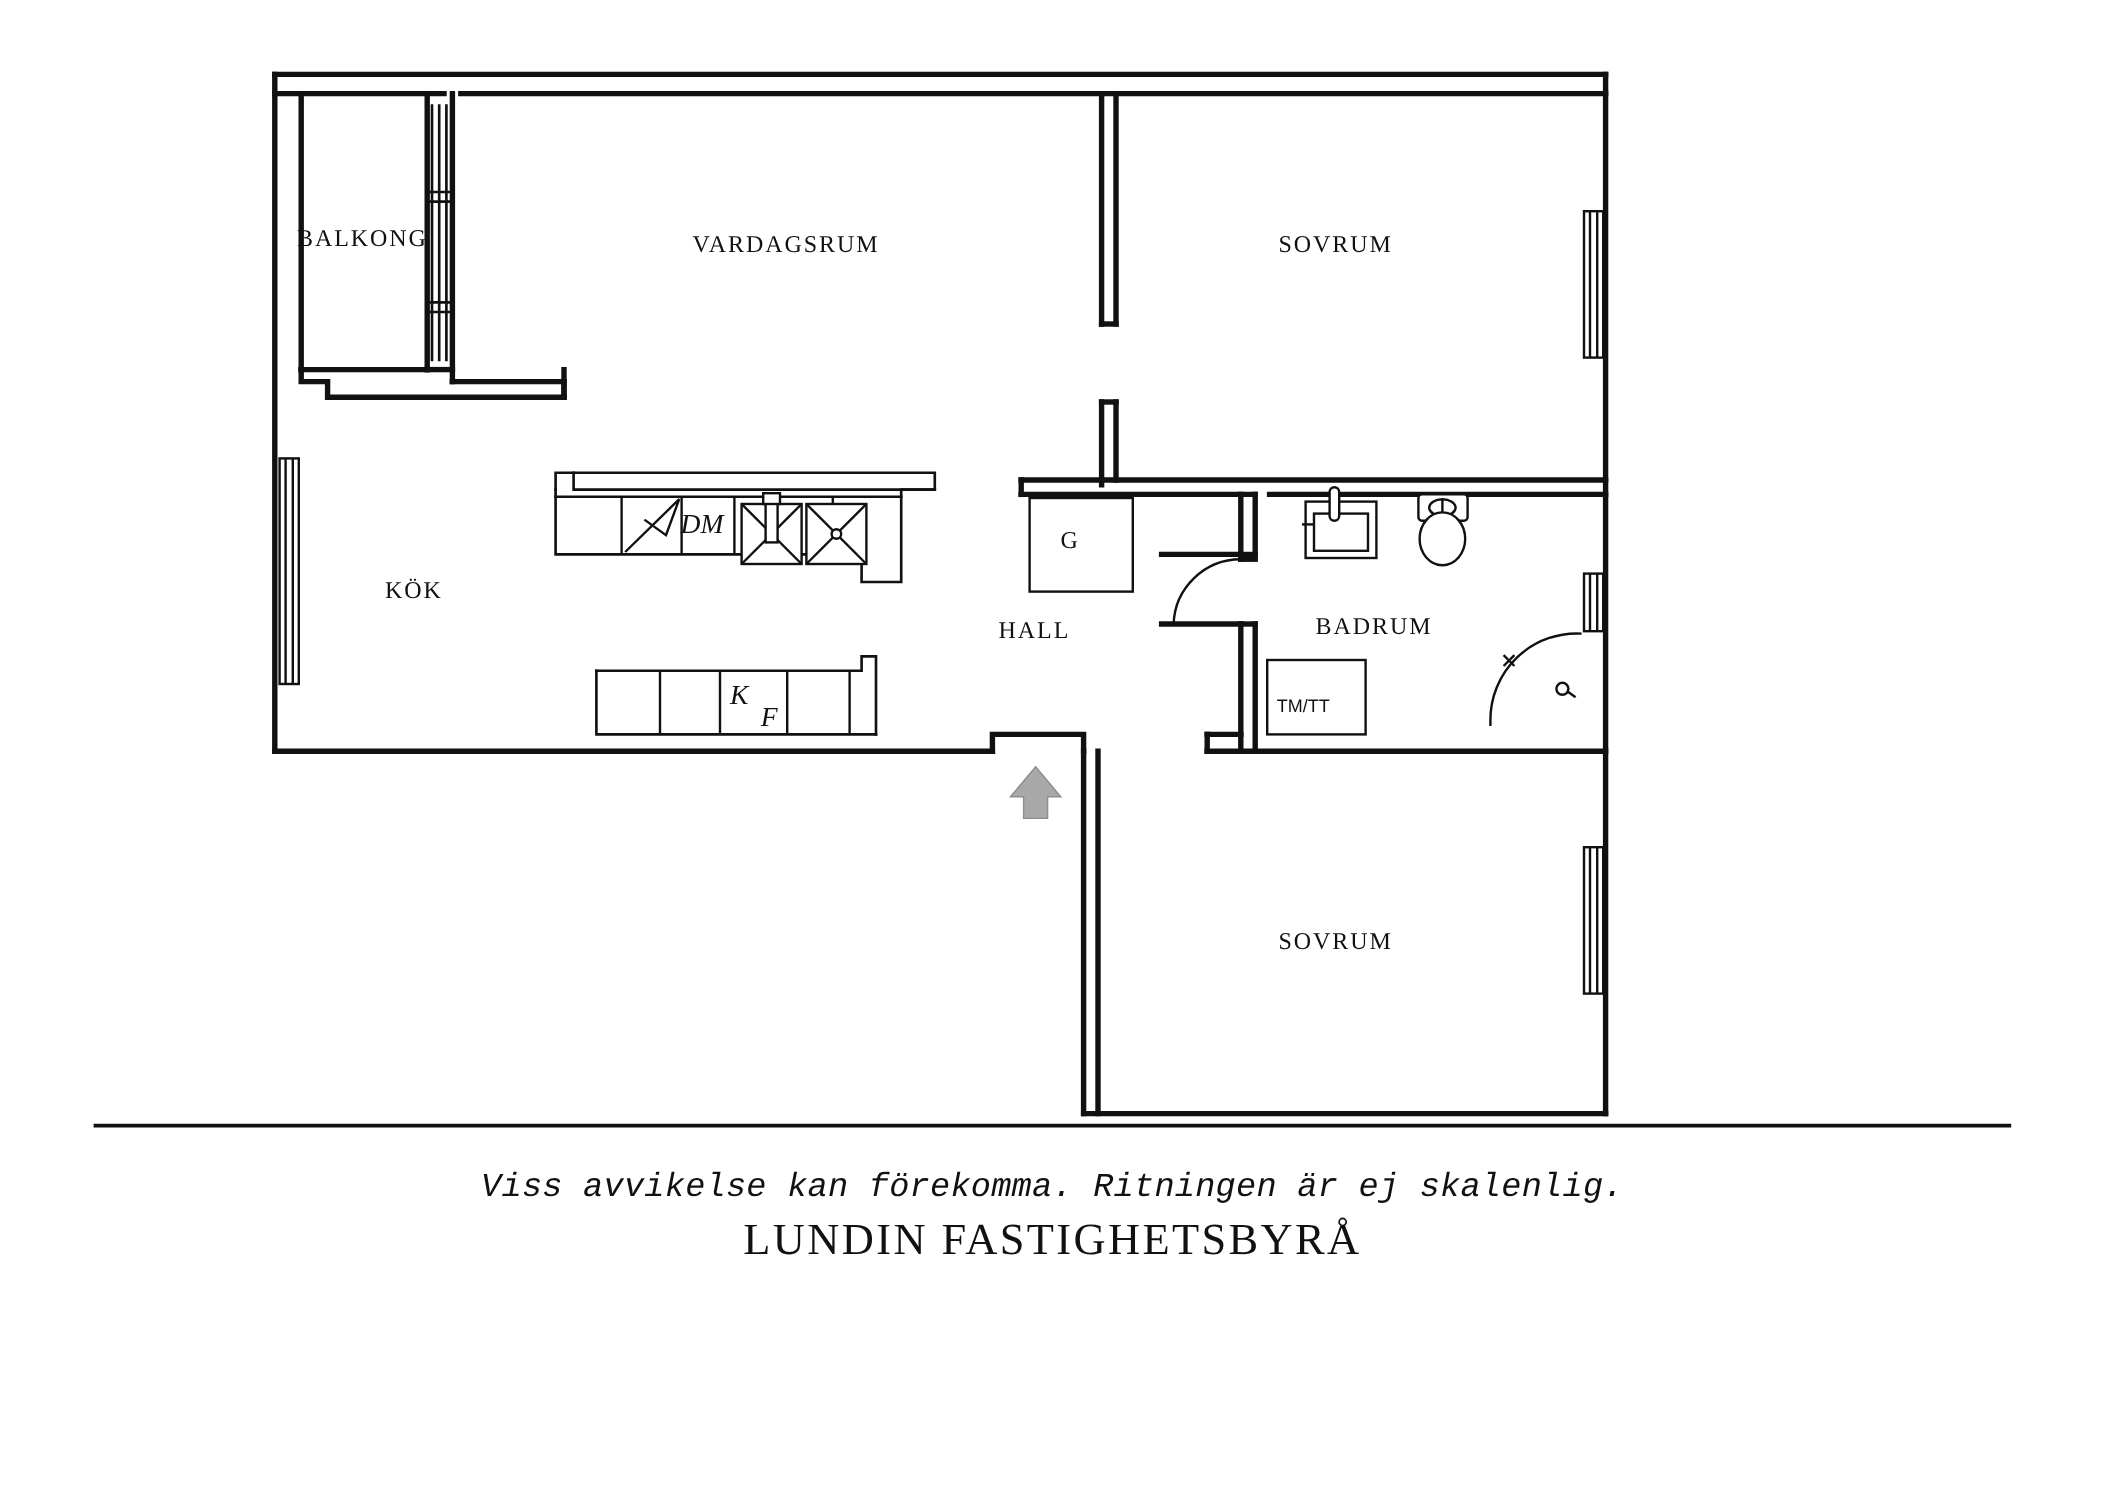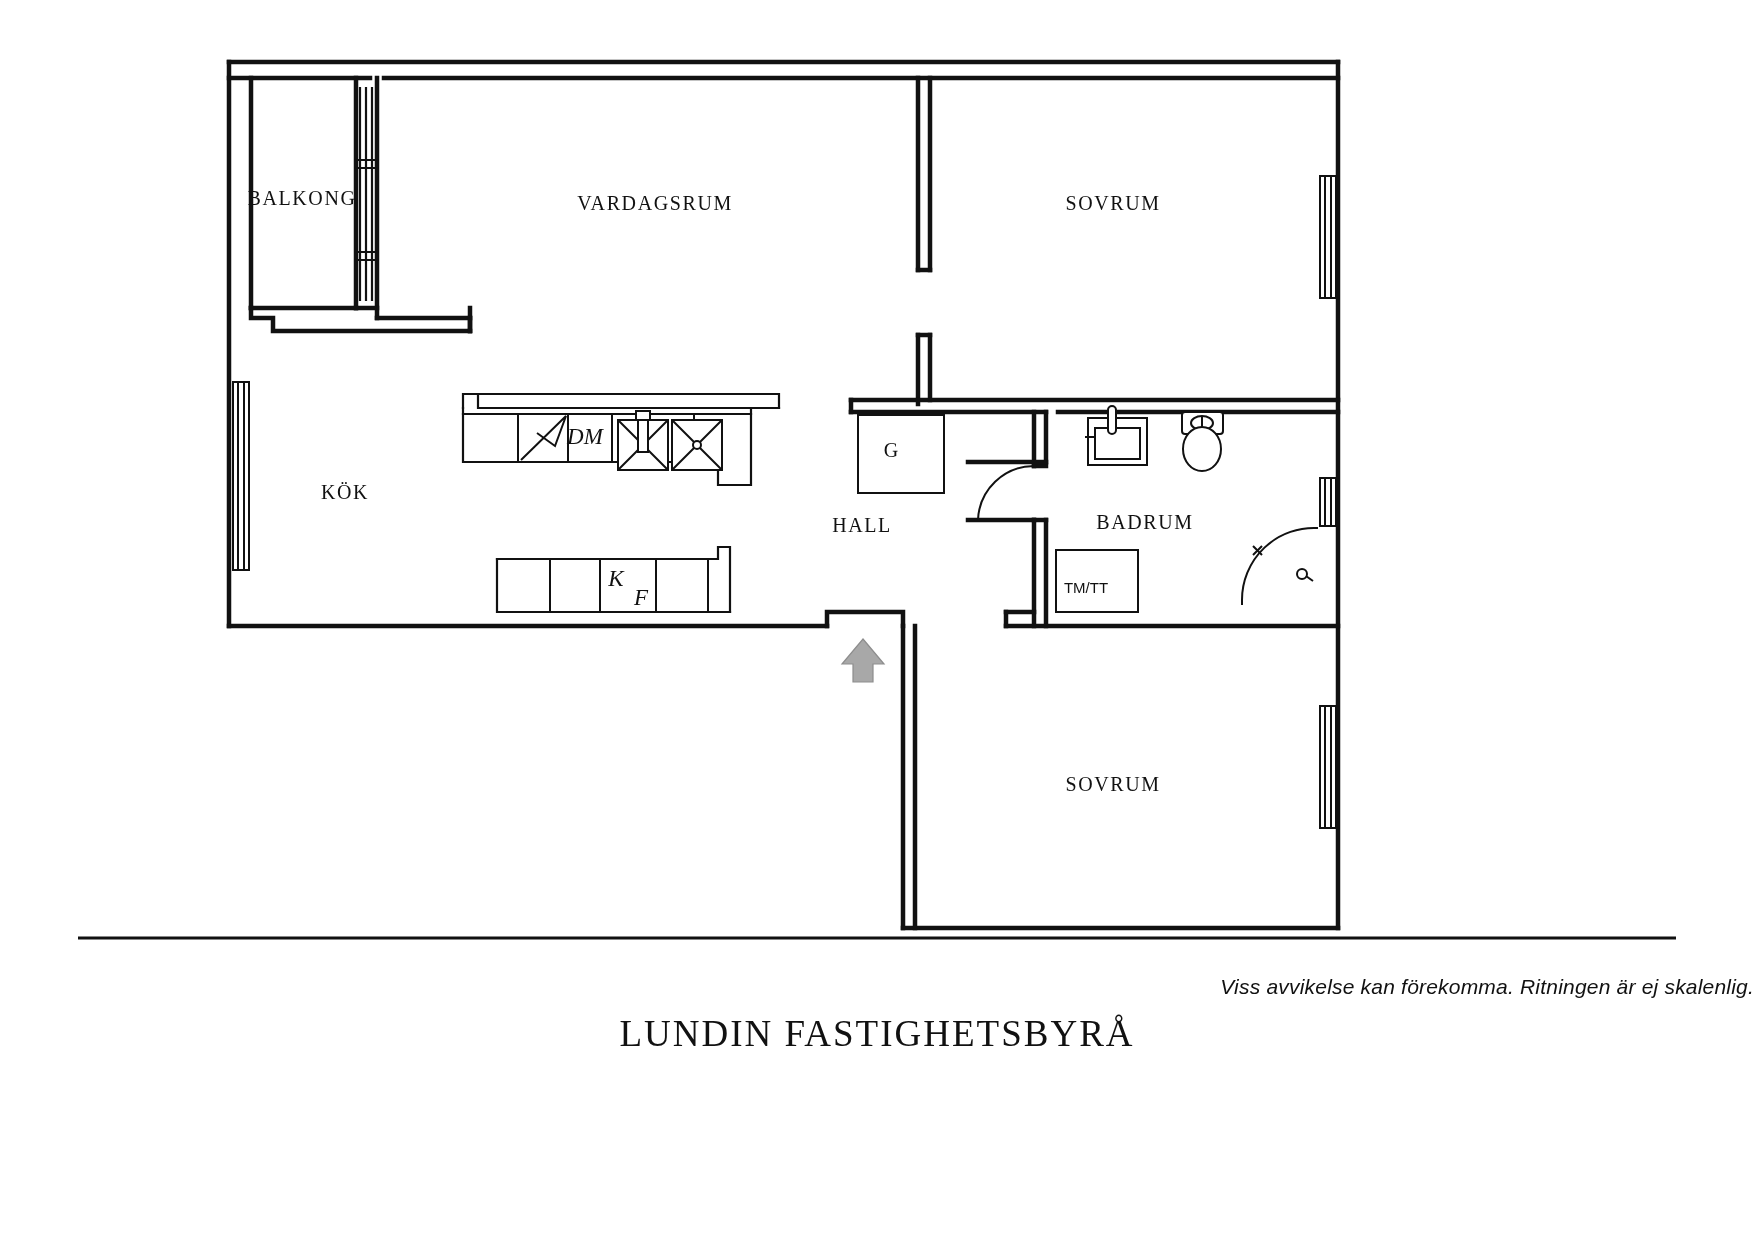--- a/index.html
+++ b/index.html
@@ -95,24 +95,24 @@
   }
   .footer-rule {
     fill: none;
     stroke: #111111;
     stroke-width: 3;
   }
   .footer-note {
     position: absolute;
     left: 0;
     width: 1754px;
-    text-align: right;
-    font-family: Liberation Sans, sans-serif;
+    text-align: center;
+    font-family: Liberation Mono, monospace;
     font-style: italic;
-    font-size: 21px;
+    font-size: 28px;
     color: #111111;
     letter-spacing: 0.2px;
   }
   .footer-brand {
     position: absolute;
     left: 0;
     width: 1754px;
     text-align: center;
     font-family: "Liberation Serif", serif;
     font-size: 37px;

